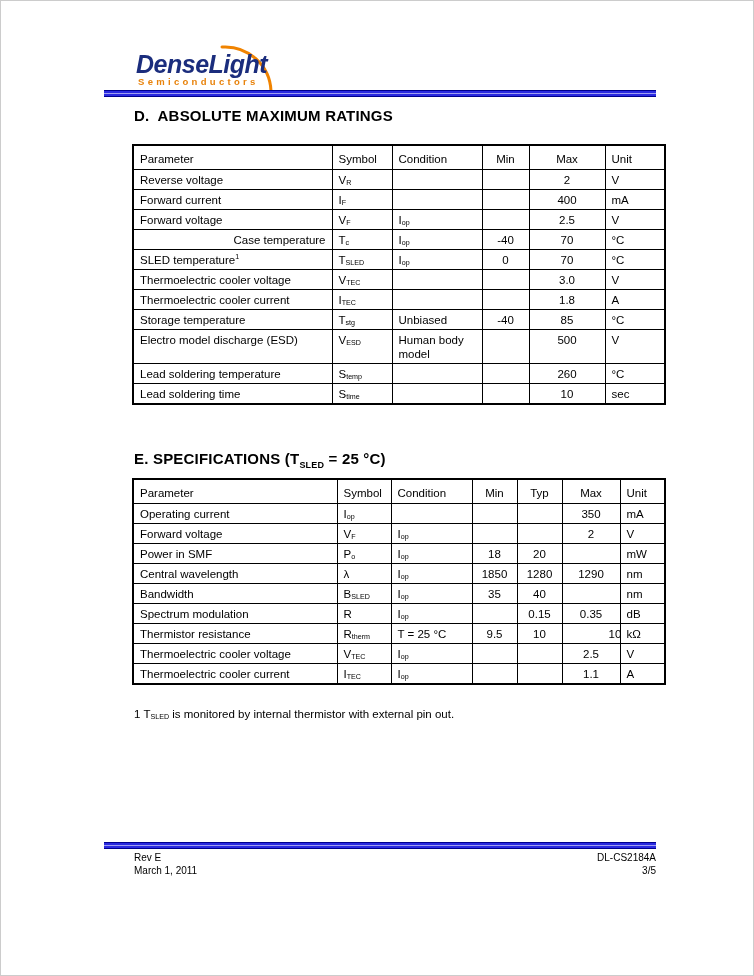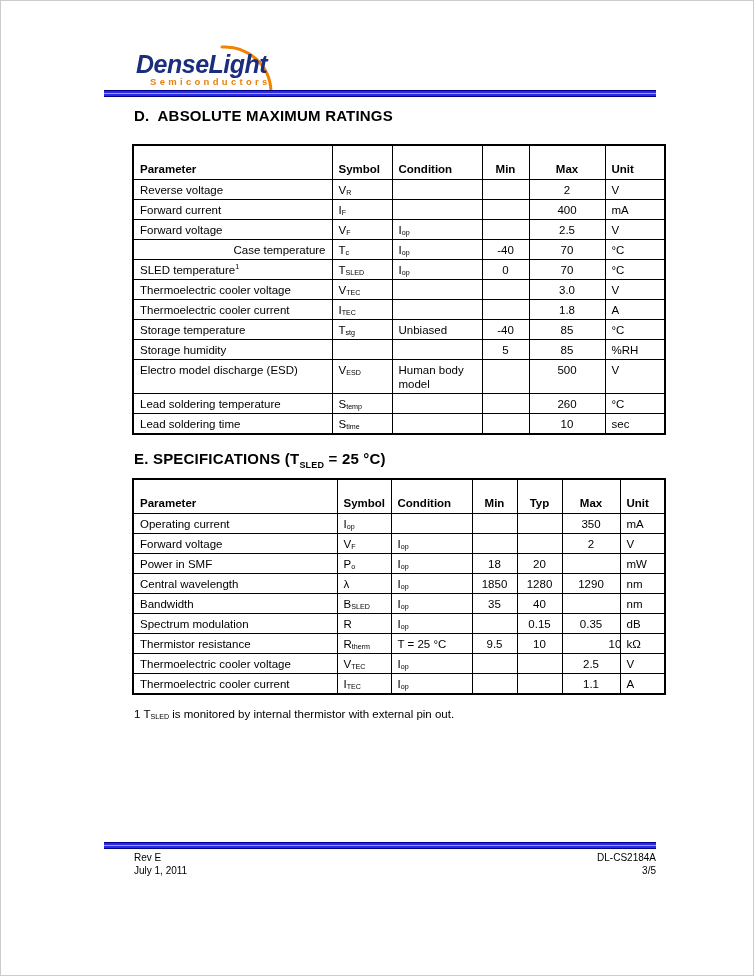--- a/index.html
+++ b/index.html
@@ -11,21 +11,21 @@
 
   
   .logo { position:absolute; left:133px; top:40px; width:160px; height:56px; }
   .swoosh { position:absolute; left:0; top:0; width:160px; height:56px; }
   .brand {
     position:absolute; left:2px; top:9px;
     font-size:25px; font-weight:bold; font-style:italic;
     color:#1b2d7d; letter-spacing:-0.5px; white-space:nowrap;
   }
   .tagline {
-    position:absolute; left:16px; top:35px;
+    position:absolute; left:4px; top:35px;
     font-size:9.5px; font-weight:bold; color:#e8820a;
     letter-spacing:3.3px; white-space:nowrap;
   }
 
   
   .rule {
     position:absolute; left:103px; width:552px; height:7px;
     background:linear-gradient(to bottom,
       #000090 0px, #000090 1px,
       #2a2ae0 1px, #2a2ae0 3px,
@@ -53,21 +53,21 @@
     border:2px solid #000;
   }
   .table-d { top:143px; }
   .table-e { top:477px; }
   .datatable th, .datatable td {
     border:1px solid #000;
     font-size:11.5px; line-height:14px;
     padding:2.5px 6px; overflow:hidden;
     vertical-align:top;
   }
-  .datatable th { font-weight:bold; padding-top:16px; padding-bottom:3px; }
+  .datatable th { font-weight:normal; padding-top:6px; padding-bottom:3px; }
   .datatable sub { font-size:0.62em; line-height:0; vertical-align:-0.15em; }
   .datatable sup { font-size:0.62em; line-height:0; }
 
   
   .footnote {
     position:absolute; left:133px; top:707px;
     font-size:11.5px;
   }
   .footnote sub { font-size:0.62em; vertical-align:-0.1em; }
 
@@ -174,28 +174,20 @@
           <td style="text-align: center;">1.8</td>
           <td style="text-align: left;">A</td>
         </tr>
         <tr>
           <td style="text-align: left;">Storage temperature</td>
           <td style="text-align: left;">T<sub>stg</sub></td>
           <td style="text-align: left;">Unbiased</td>
           <td style="text-align: center;">-40</td>
           <td style="text-align: center;">85</td>
           <td style="text-align: left;">°C</td>
-        </tr>
-        <tr>
-          <td style="text-align: left;">Storage humidity</td>
-          <td style="text-align: left;"></td>
-          <td style="text-align: left;"></td>
-          <td style="text-align: center;">5</td>
-          <td style="text-align: center;">85</td>
-          <td style="text-align: left;">%RH</td>
         </tr>
         <tr>
           <td style="text-align: left;">Electro model discharge (ESD)</td>
           <td style="text-align: left;">V<sub>ESD</sub></td>
           <td style="text-align: left;">Human body model</td>
           <td style="text-align: center;"></td>
           <td style="text-align: center;">500</td>
           <td style="text-align: left;">V</td>
         </tr>
         <tr>
@@ -324,21 +316,21 @@
         </tr>
       </tbody>
     </table>
 
   <div class="footnote">1 T<sub>SLED</sub> is monitored by internal thermistor with external pin out.</div>
 
   <div class="rule rule-bottom"></div>
 
   <div class="footer-left">
     <div>Rev E</div>
-    <div>July 1, 2011</div>
+    <div>March 1, 2011</div>
   </div>
 
   <div class="footer-right">
     <div>DL-CS2184A</div>
     <div>3/5</div>
   </div>
 
 </div>
 
 </body></html>

